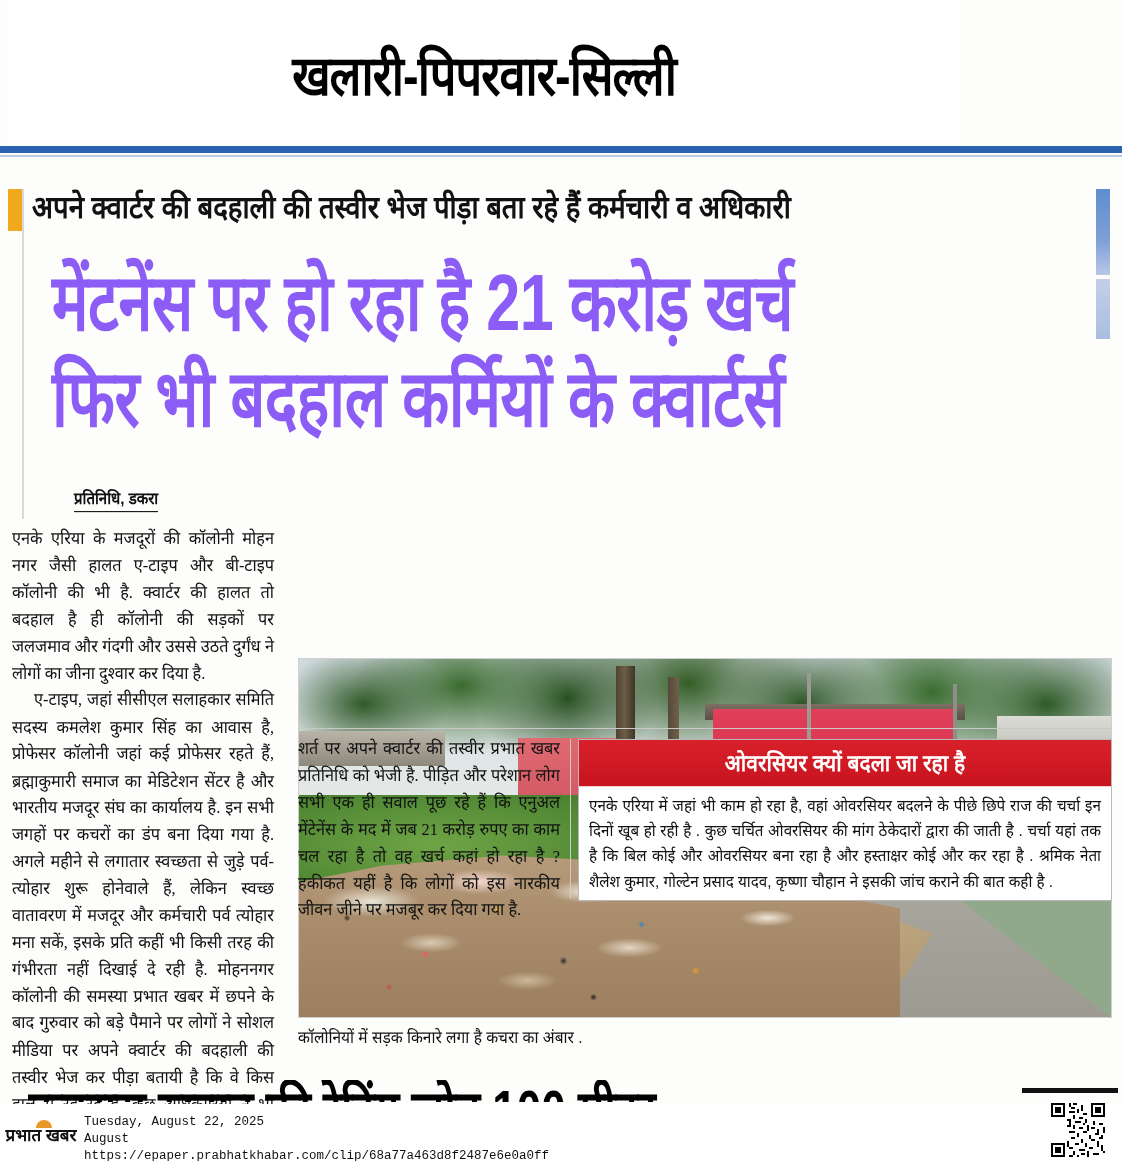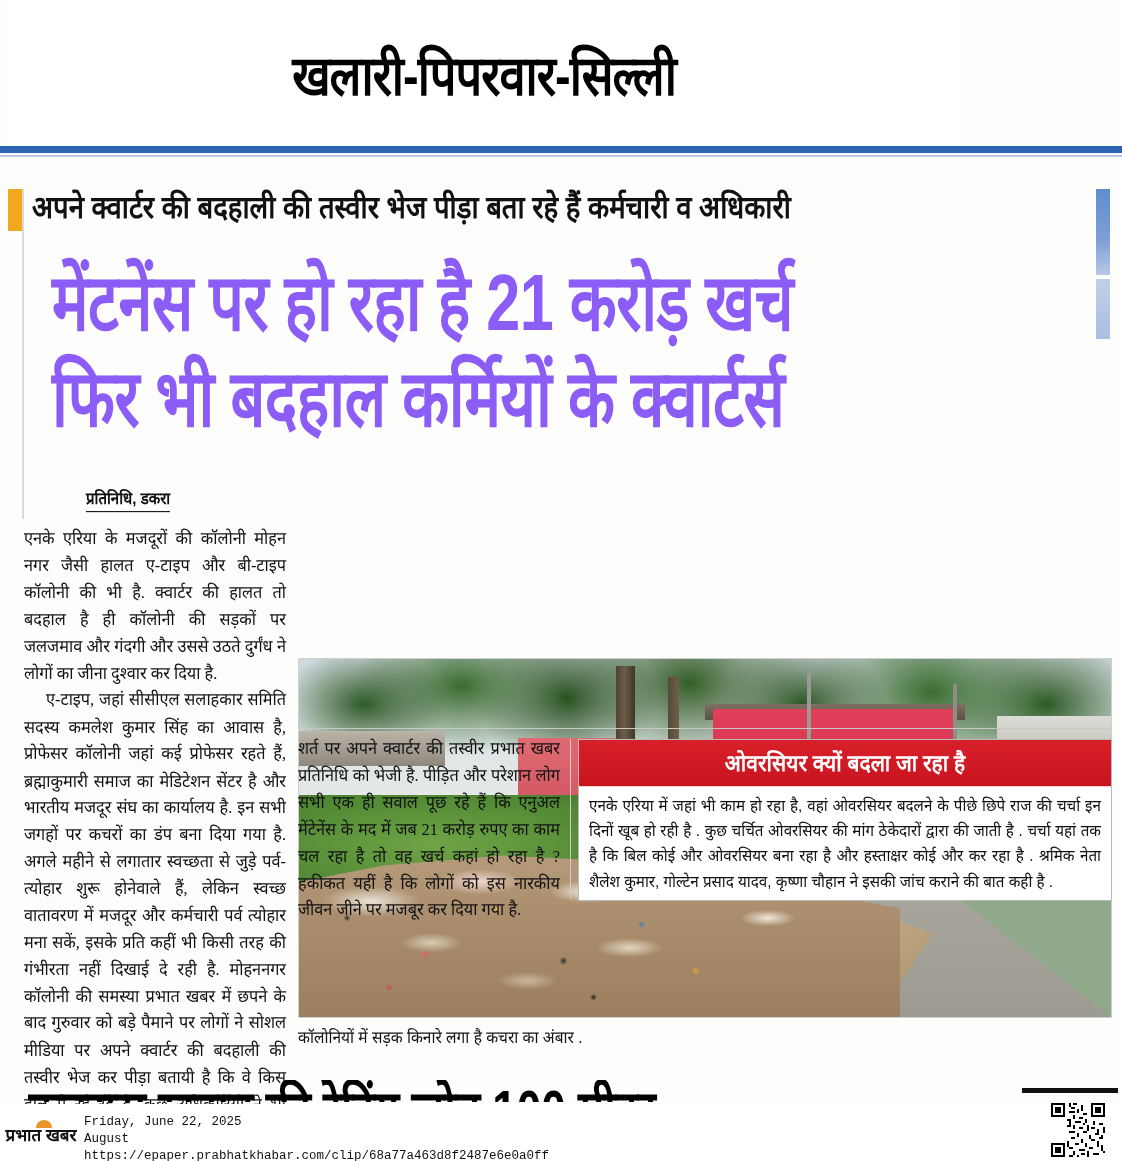--- a/index.html
+++ b/index.html
@@ -85,21 +85,21 @@
     transform-origin:left top;
     white-space:nowrap;
     margin-bottom:22px;
   }
   .headline .hl2{margin-bottom:0;}
 
   
   .cols{position:absolute;left:0;top:325px;width:1122px;}
 
   .col1{
-    position:absolute;left:24px;top:0px;width:262px;
+    position:absolute;left:12px;top:0px;width:262px;
   }
   .byline{
     text-align:center;
     font-family:"Liberation Sans", sans-serif;
     font-weight:700;
     font-size:15px;
     padding-bottom:2px;
     border-bottom:1.5px solid #111;
     display:inline-block;
     margin:0 0 14px 62px;
@@ -384,21 +384,21 @@
     <span>कतरास खदान की रेटिंग जोन 100 मीटर</span>
   </div>
   <div class="bottom-rule"></div>
 
   <div class="footer">
     <div class="pk-logo">
       <div class="sun"></div>
       <div class="pk-text">प्रभात खबर</div>
     </div>
     <div class="footer-meta">
-      <div>Friday, June 22, 2025</div>
+      <div>Tuesday, August 22, 2025</div>
       <div>August</div>
       <div>https://epaper.prabhatkhabar.com/clip/68a77a463d8f2487e6e0a0ff</div>
     </div>
   </div>
 
   <svg class="qr" viewBox="0 0 29 29" shape-rendering="crispEdges">
     <rect width="29" height="29" fill="#fff"></rect>
     <g fill="#000">
       <rect x="1" y="1" width="7" height="1"></rect>
         <rect x="1" y="7" width="7" height="1"></rect>

